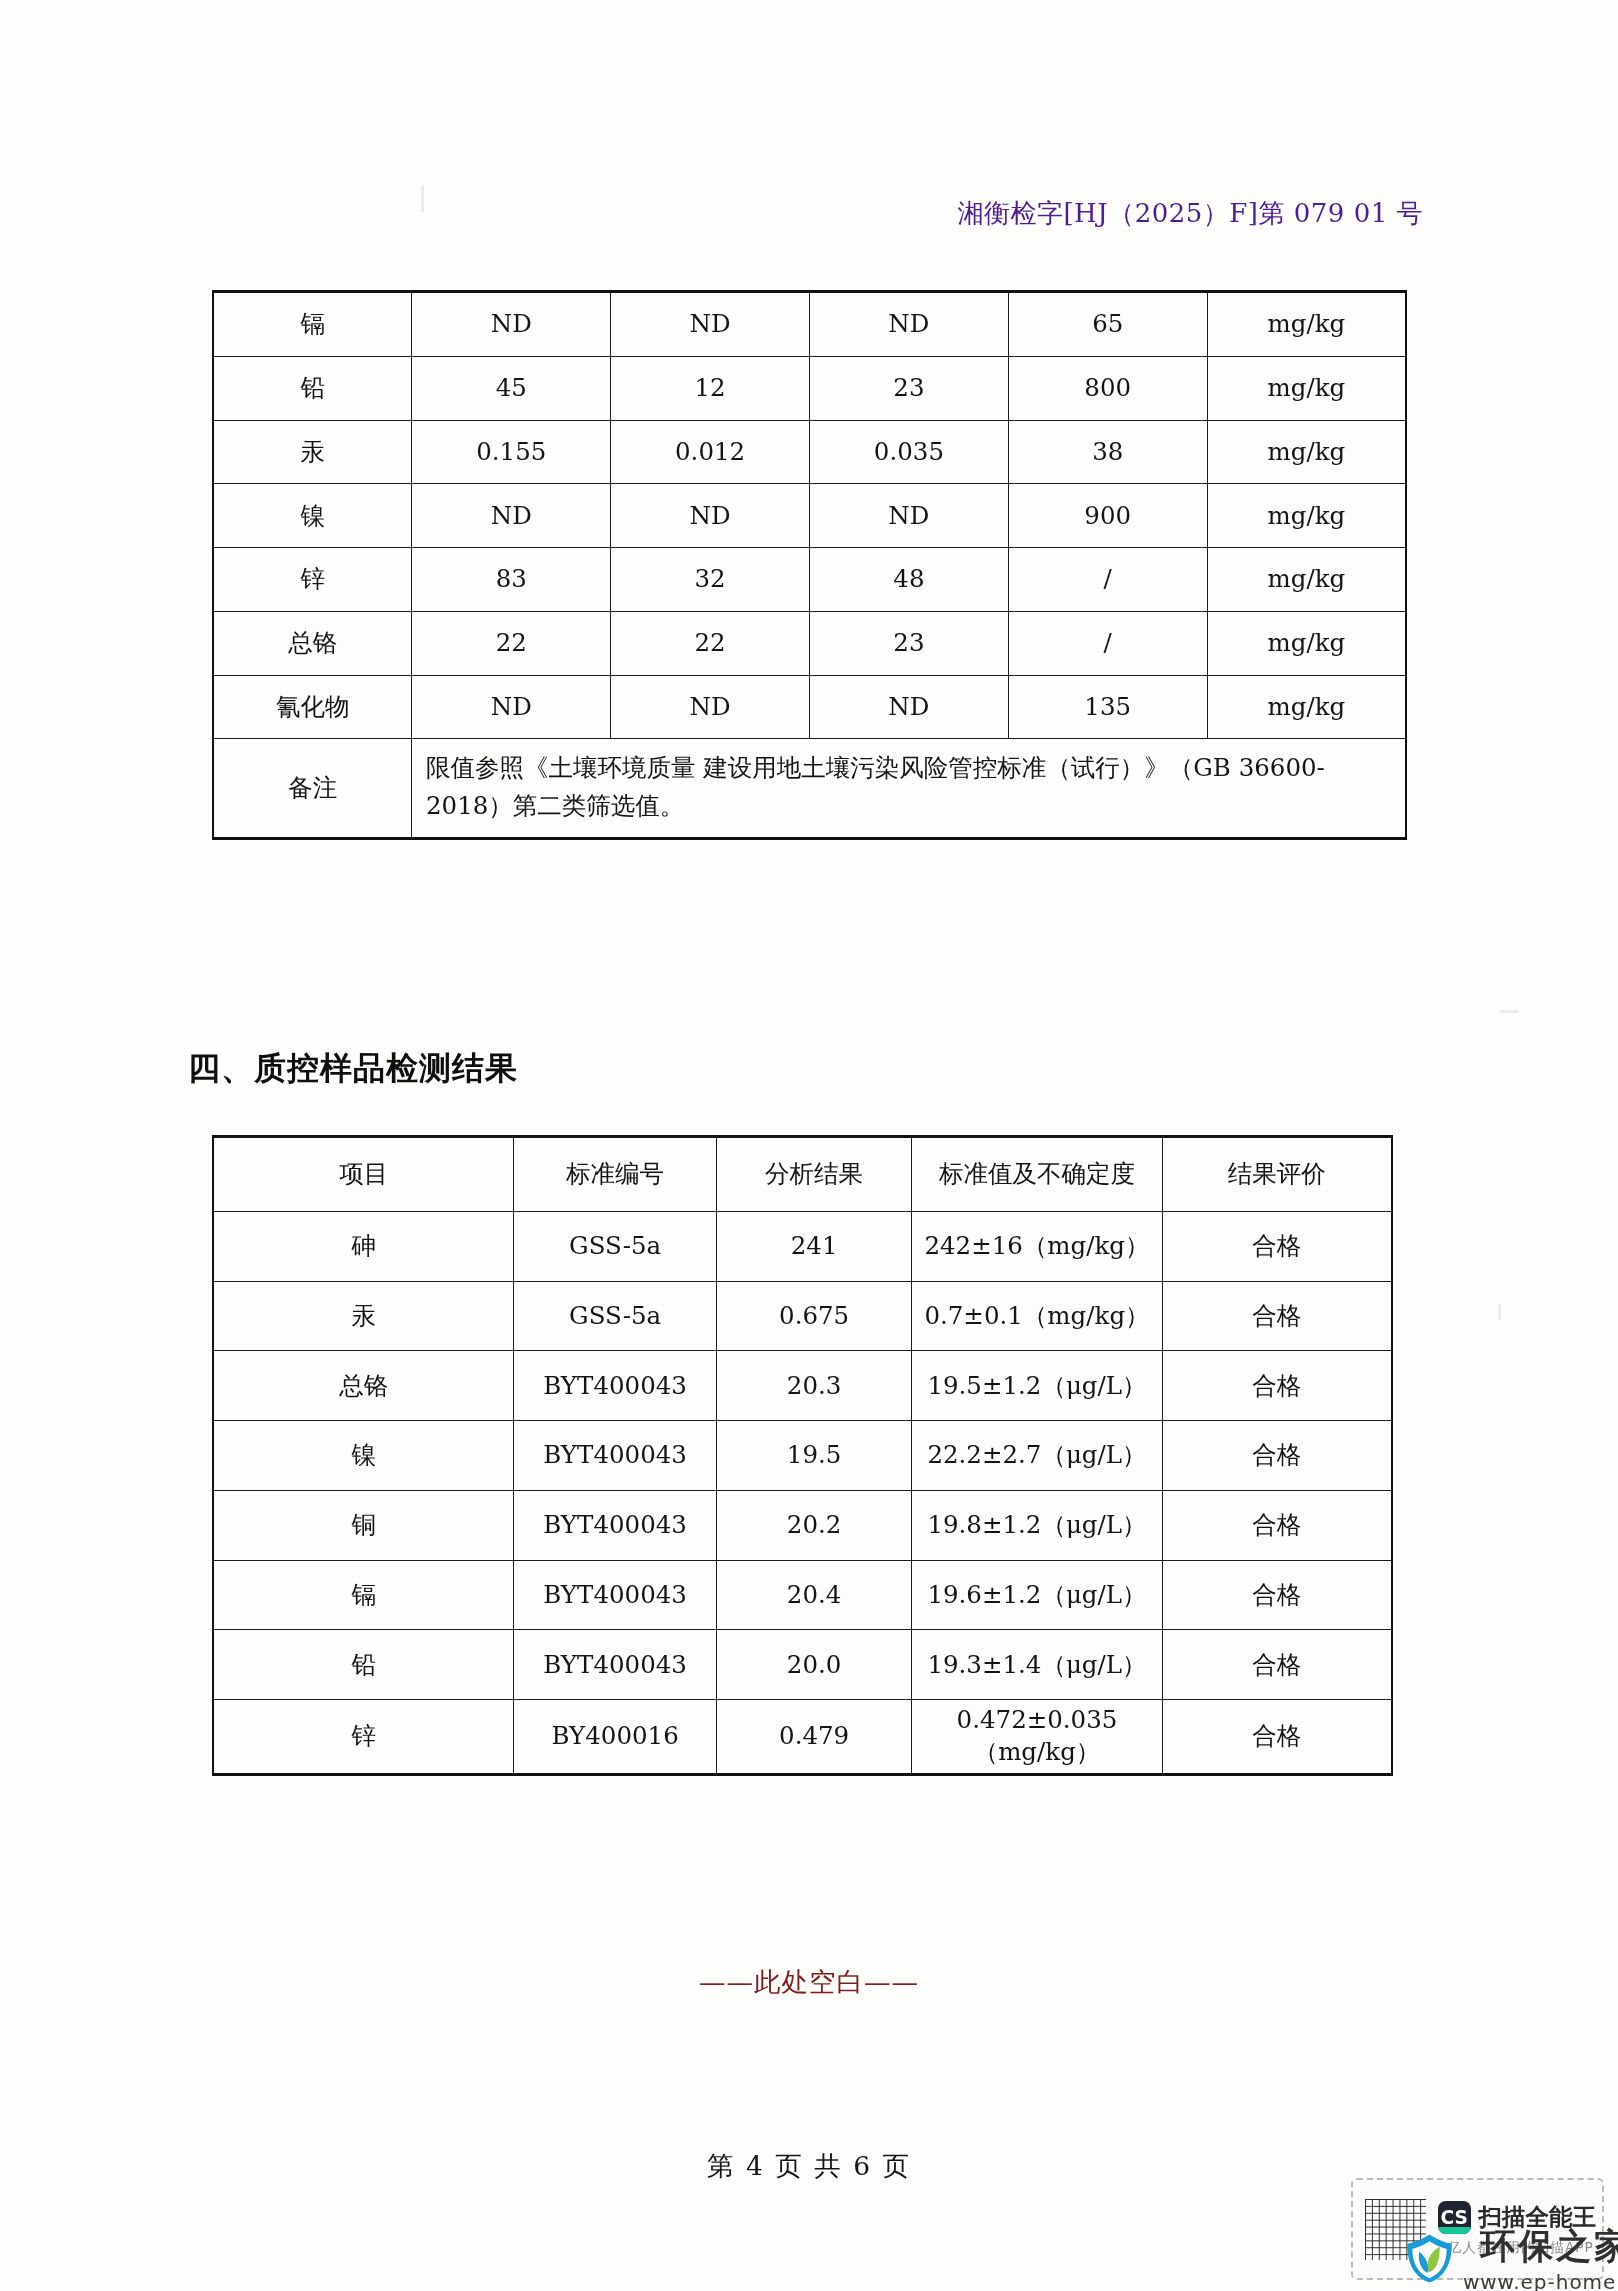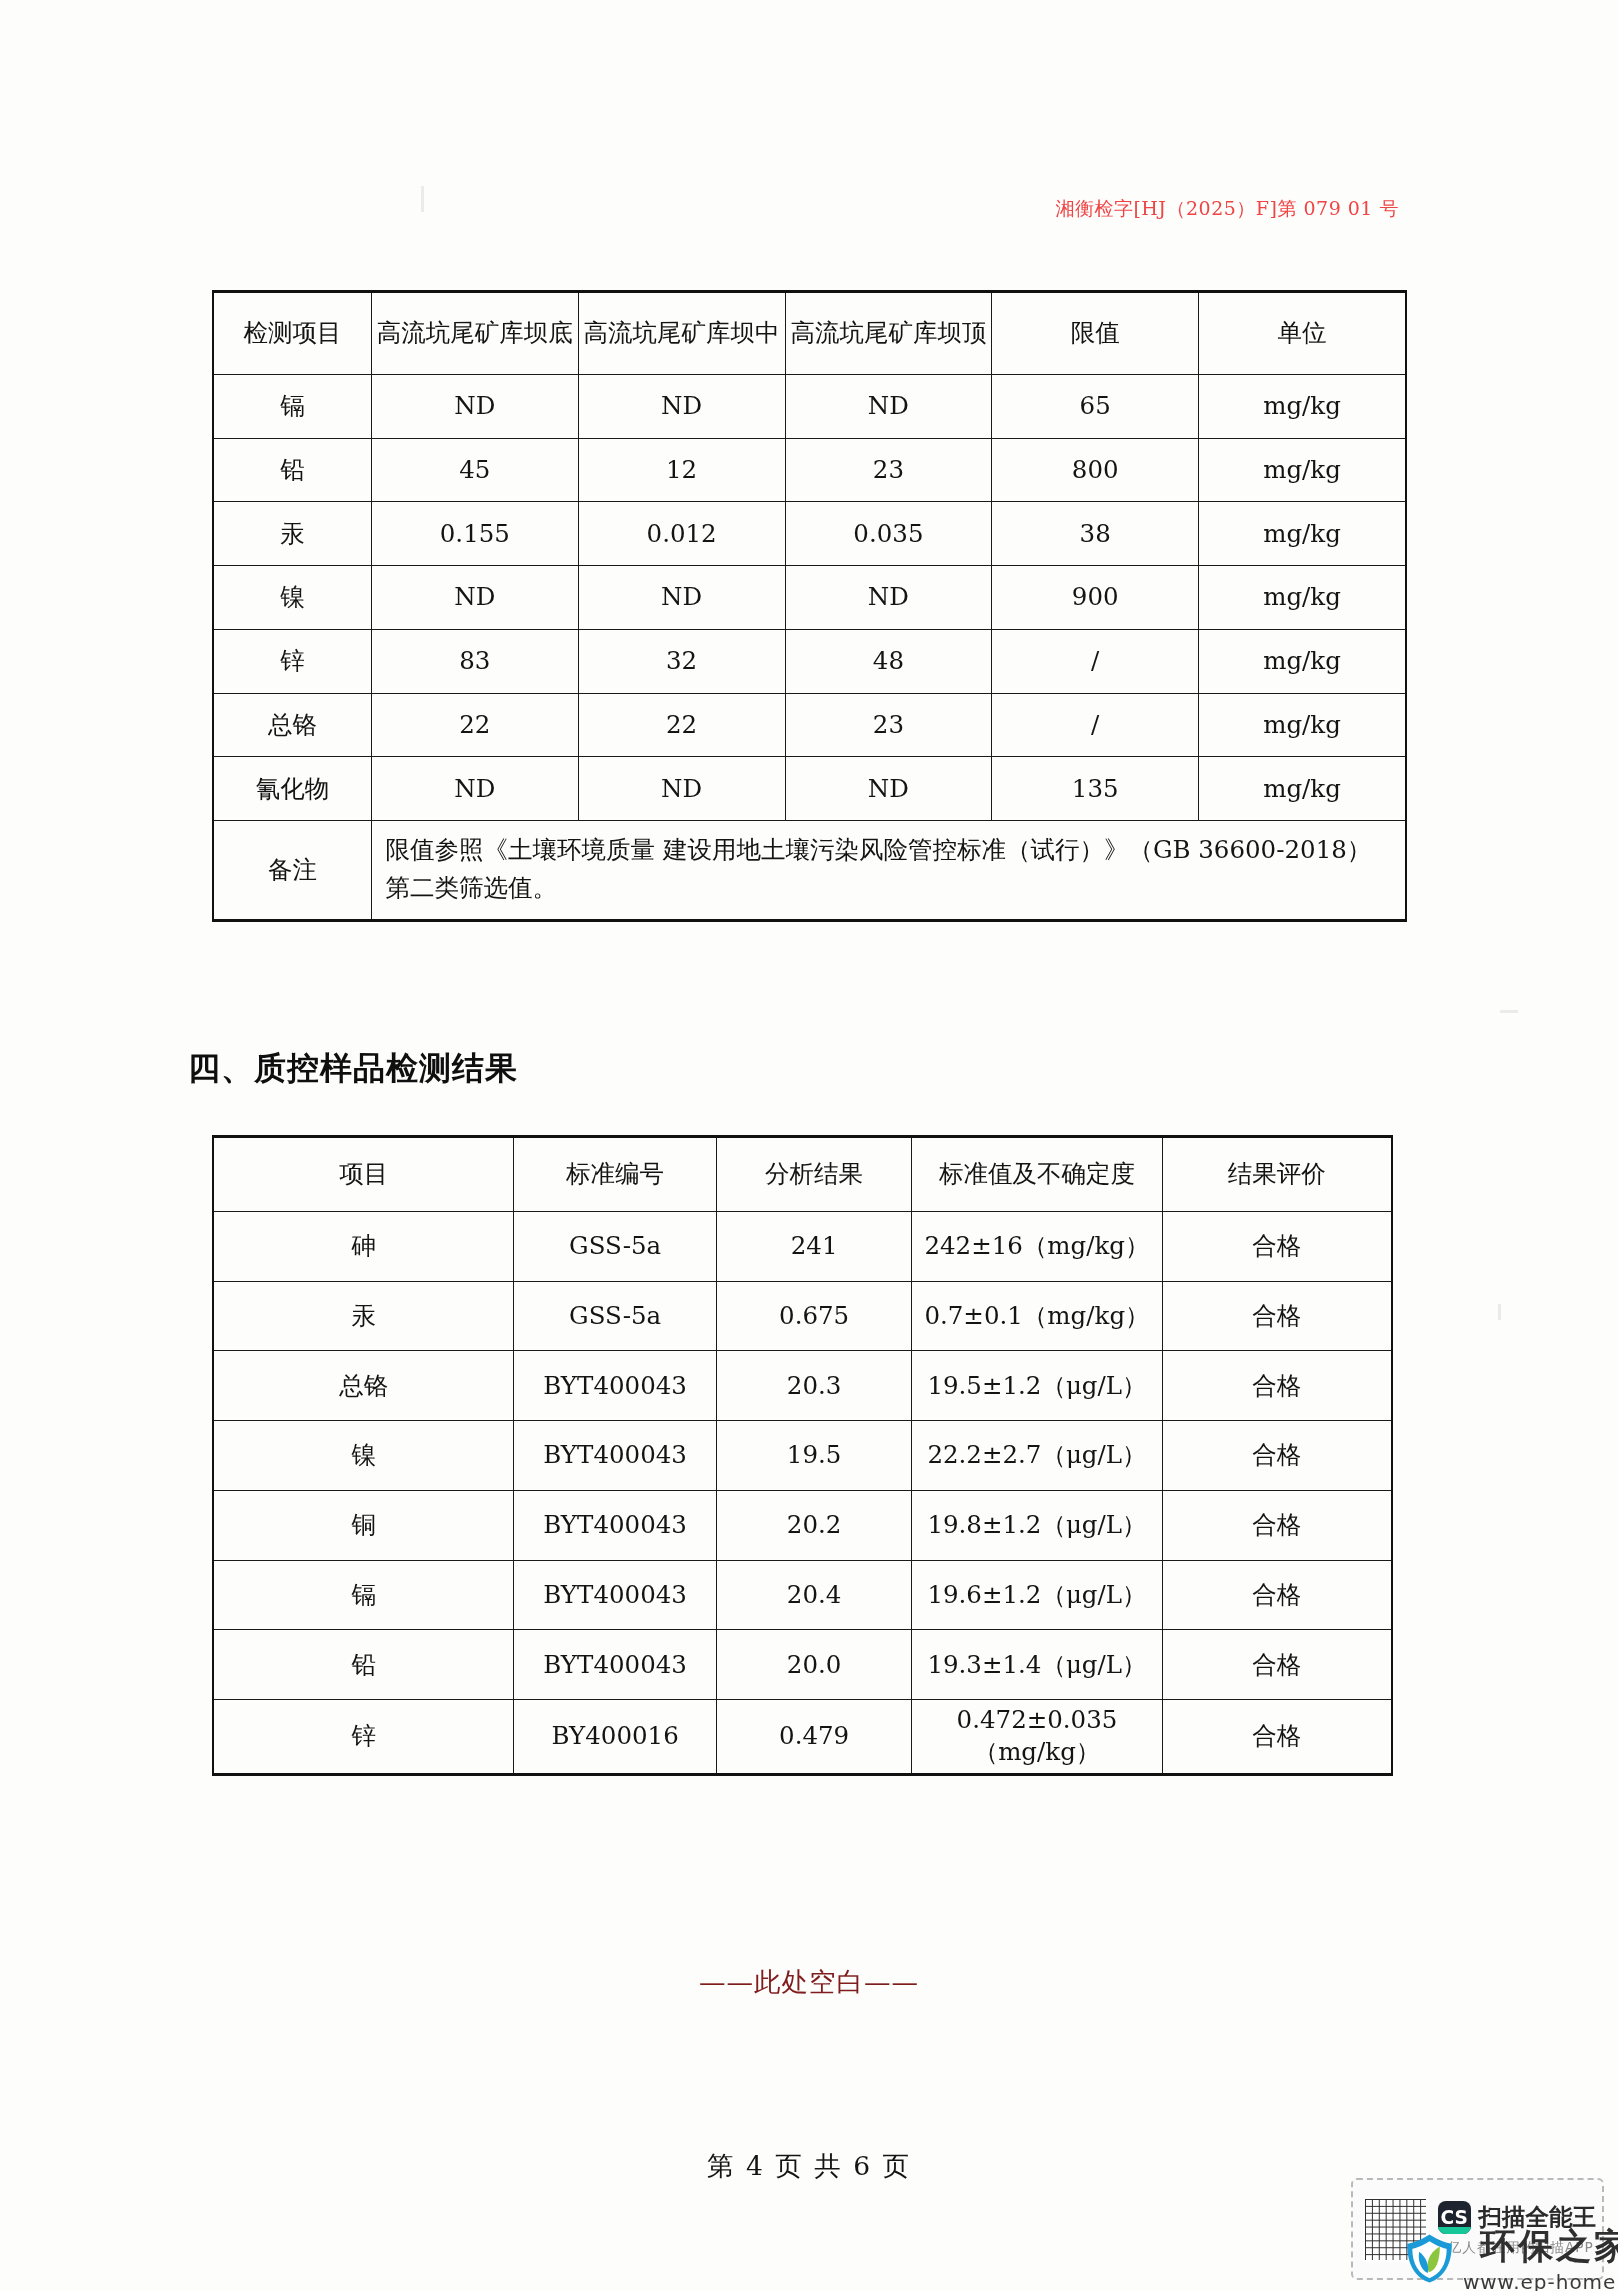--- a/index.html
+++ b/index.html
@@ -17,25 +17,25 @@
   }
   .page {
     position: absolute;
     inset: 0;
     background: #fdfdfc;
   }
   
   .doc-header {
     position: absolute;
     top: 196px;
-    right: 219px;
-    font-size: 19px;
+    right: 195px;
+    font-size: 26px;
     letter-spacing: 0.5px;
     white-space: nowrap;
-    color: #ef4444;
+    color: #4c1d95;
   }
   table {
     border-collapse: collapse;
     width: 100%;
     table-layout: fixed;
   }
   td, th {
     border: 1.5px solid #1a1a1a;
     text-align: center;
     vertical-align: middle;
@@ -199,28 +199,20 @@
 <div class="page">
 
   <div class="speck" style="left:421px;top:186px;width:2.9px;height:25.5px;"></div>
   <div class="speck" style="left:1500px;top:1010px;width:17.6px;height:2.9px;"></div>
   <div class="speck" style="left:1498px;top:1304px;width:2.9px;height:15.7px;"></div>
 
   <div class="doc-header">湘衡检字[HJ（2025）F]第 079 01 号</div>
 
   <table id="table-results" class="thick-frame">
     <tbody id="results-head-body">
-        <tr class="hdr">
-          <td style="width: 137px;">检测项目</td>
-          <td style="width: 181px;">高流坑尾矿库坝底</td>
-          <td style="width: 181px;">高流坑尾矿库坝中</td>
-          <td style="width: 181px;">高流坑尾矿库坝顶</td>
-          <td style="width: 181px;">限值</td>
-          <td style="width: 181px;">单位</td>
-        </tr>
         <tr>
           <td>镉</td>
           <td>ND</td>
           <td>ND</td>
           <td>ND</td>
           <td>65</td>
           <td>mg/kg</td>
         </tr>
         <tr>
           <td>铅</td>

